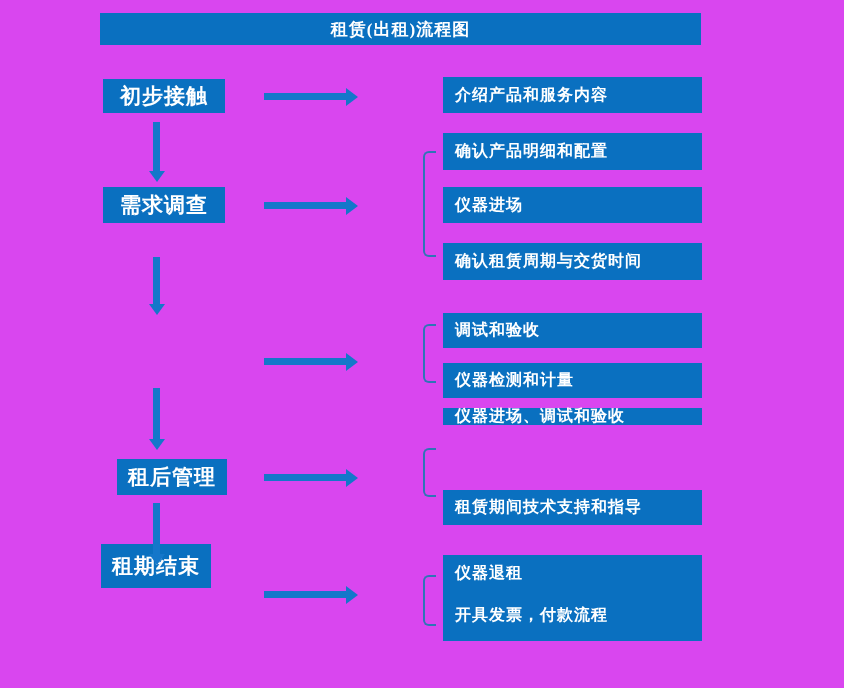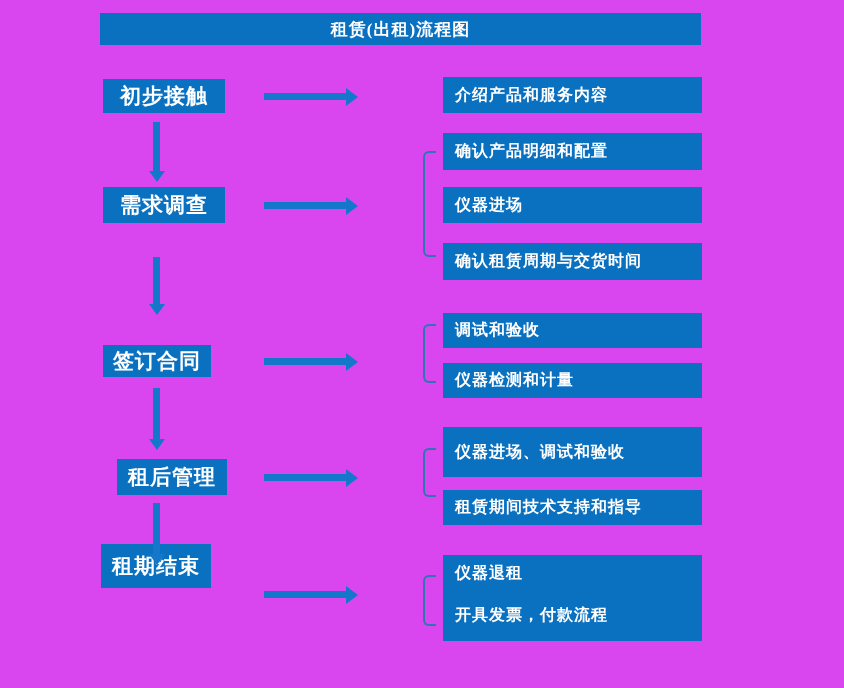--- a/index.html
+++ b/index.html
@@ -87,21 +87,20 @@
 </style>
 </head>
 <body>
 
 <div class="canvas">
 
   <div class="title-bar">租赁(出租)流程图</div>
 
   <div class="lbox" style="left:103px;top:79px;width:122px;height:34px">初步接触</div>
   <div class="lbox" style="left:103px;top:187px;width:122px;height:36px">需求调查</div>
-  <div class="lbox" style="left:103px;top:345px;width:108px;height:32px">签订合同</div>
   <div class="lbox" style="left:117px;top:459px;width:110px;height:36px">租后管理</div>
   <div class="lbox" style="left:101px;top:544px;width:110px;height:44px">租期结束</div>
 
   <div class="varrow" style="top:122px;height:49px"></div>
   <div class="varrow" style="top:257px;height:47px"></div>
   <div class="varrow" style="top:388px;height:51px"></div>
   <div class="varrow" style="top:503px;height:51px"></div>
 
   <div class="harrow" style="top:93px"></div>
   <div class="harrow" style="top:202px"></div>
@@ -116,19 +115,19 @@
 
   <div class="rbox" style="top:77px;height:36px">介绍产品和服务内容</div>
 
   <div class="rbox" style="top:133px;height:37px">确认产品明细和配置</div>
   <div class="rbox" style="top:187px;height:36px">仪器进场</div>
   <div class="rbox" style="top:243px;height:37px">确认租赁周期与交货时间</div>
 
   <div class="rbox" style="top:313px;height:35px">调试和验收</div>
   <div class="rbox" style="top:363px;height:35px">仪器检测和计量</div>
 
-  <div class="rbox" style="top:427px;height:50px">仪器进场、调试和验收</div>
+  <div class="rbox" style="top:408px;height:17px">仪器进场、调试和验收</div>
   <div class="rbox" style="top:555px;height:37px">仪器退租</div>
 
   <div class="rbox" style="top:490px;height:35px">租赁期间技术支持和指导</div>
   <div class="rbox" style="top:589px;height:52px">开具发票，付款流程</div>
 
 </div>
 
 </body></html>

